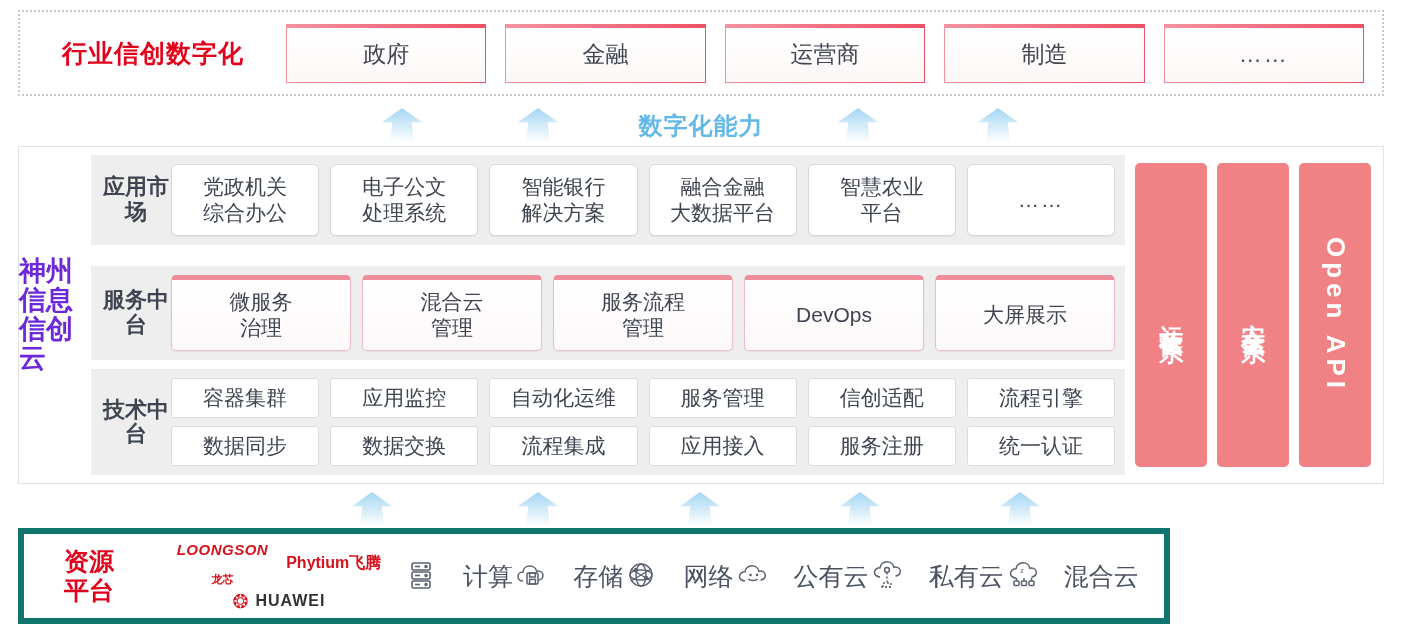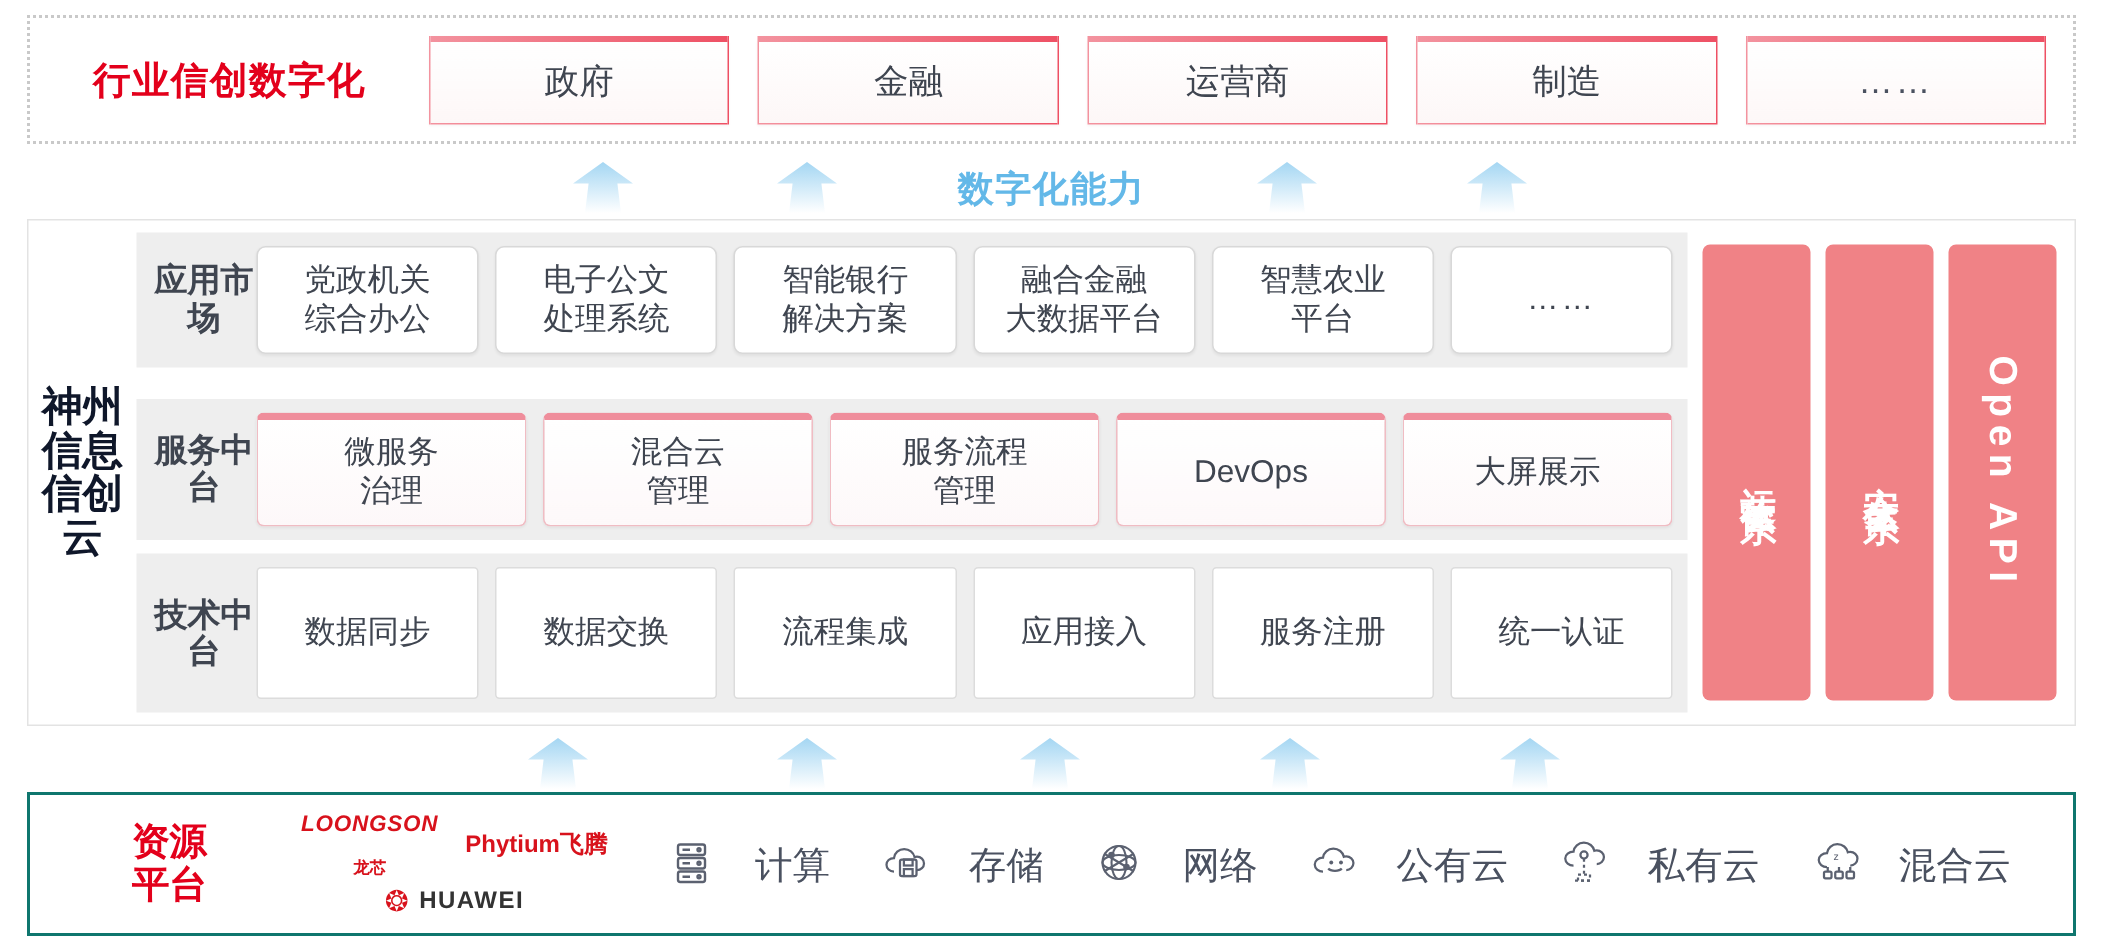--- a/index.html
+++ b/index.html
@@ -48,21 +48,21 @@
 
   
   .cloud-section{
     position:absolute;left:18px;top:146px;width:1366px;height:338px;
     border:1px solid #e3e3e3;box-sizing:border-box;background:#fff;
     display:flex;
   }
   .cloud-title{
     width:72px;flex:0 0 auto;display:flex;flex-direction:column;
     align-items:center;justify-content:center;gap:4px;
-    color:#0f172a;font-weight:bold;font-size:27px;line-height:1.08;text-align:center;
+    color:#6d28d9;font-weight:bold;font-size:27px;line-height:1.08;
   }
   .cloud-body{flex:1;display:flex;gap:10px;padding:8px 12px 8px 0;box-sizing:border-box;justify-content:center;}
   .rows-wrap{flex:1;display:flex;flex-direction:column;gap:9px;}
 
   .band{background:#eeeeee;display:flex;align-items:center;padding:9px 10px;box-sizing:border-box;}
   .band.app{height:98px;}
   .band.svc{height:104px;margin-top:12px;}
   .band.tech{height:116px;}
 
   .band-label{
@@ -98,23 +98,23 @@
     writing-mode:vertical-rl;text-orientation:upright;
     font-size:24px;letter-spacing:5px;line-height:1.1;
   }
   .pillar .vtext-en{
     writing-mode:vertical-rl;text-orientation:mixed;
     font-size:26px;letter-spacing:5px;
   }
 
   
   .resource{
-    position:absolute;left:18px;top:528px;width:1366px;height:96px;
-    border:2px solid #0f766e;box-sizing:border-box;background:#fff;
-    display:flex;align-items:center;padding-left:28px;
+    position:absolute;left:18px;top:528px;width:1152px;height:96px;
+    border:6px solid #0f766e;box-sizing:border-box;background:#fff;
+    display:flex;align-items:center;
   }
   .res-title{
     width:130px;flex:0 0 auto;text-align:center;color:#e3001b;
     font-weight:bold;font-size:25px;line-height:1.18;
   }
   .logos{
     width:250px;flex:0 0 auto;display:flex;flex-direction:column;
     align-items:center;justify-content:flex-end;gap:7px;
   }
   .logo-row{display:flex;align-items:center;justify-content:center;gap:18px;}
@@ -220,20 +220,28 @@
               </span>
             </div>
             <div class="cell svc-cell">DevOps</div>
             <div class="cell svc-cell">大屏展示</div>
           </div>
         </div>
 
         <div class="band tech">
           <div class="band-label">技术中台</div>
           <div class="tech-stack">
+            <div class="tech-row">
+              <div class="cell tech-cell">容器集群</div>
+              <div class="cell tech-cell">应用监控</div>
+              <div class="cell tech-cell">自动化运维</div>
+              <div class="cell tech-cell">服务管理</div>
+              <div class="cell tech-cell">信创适配</div>
+              <div class="cell tech-cell">流程引擎</div>
+            </div>
             <div class="tech-row">
               <div class="cell tech-cell">数据同步</div>
               <div class="cell tech-cell">数据交换</div>
               <div class="cell tech-cell">流程集成</div>
               <div class="cell tech-cell">应用接入</div>
               <div class="cell tech-cell">服务注册</div>
               <div class="cell tech-cell">统一认证</div>
             </div>
           </div>
         </div>

